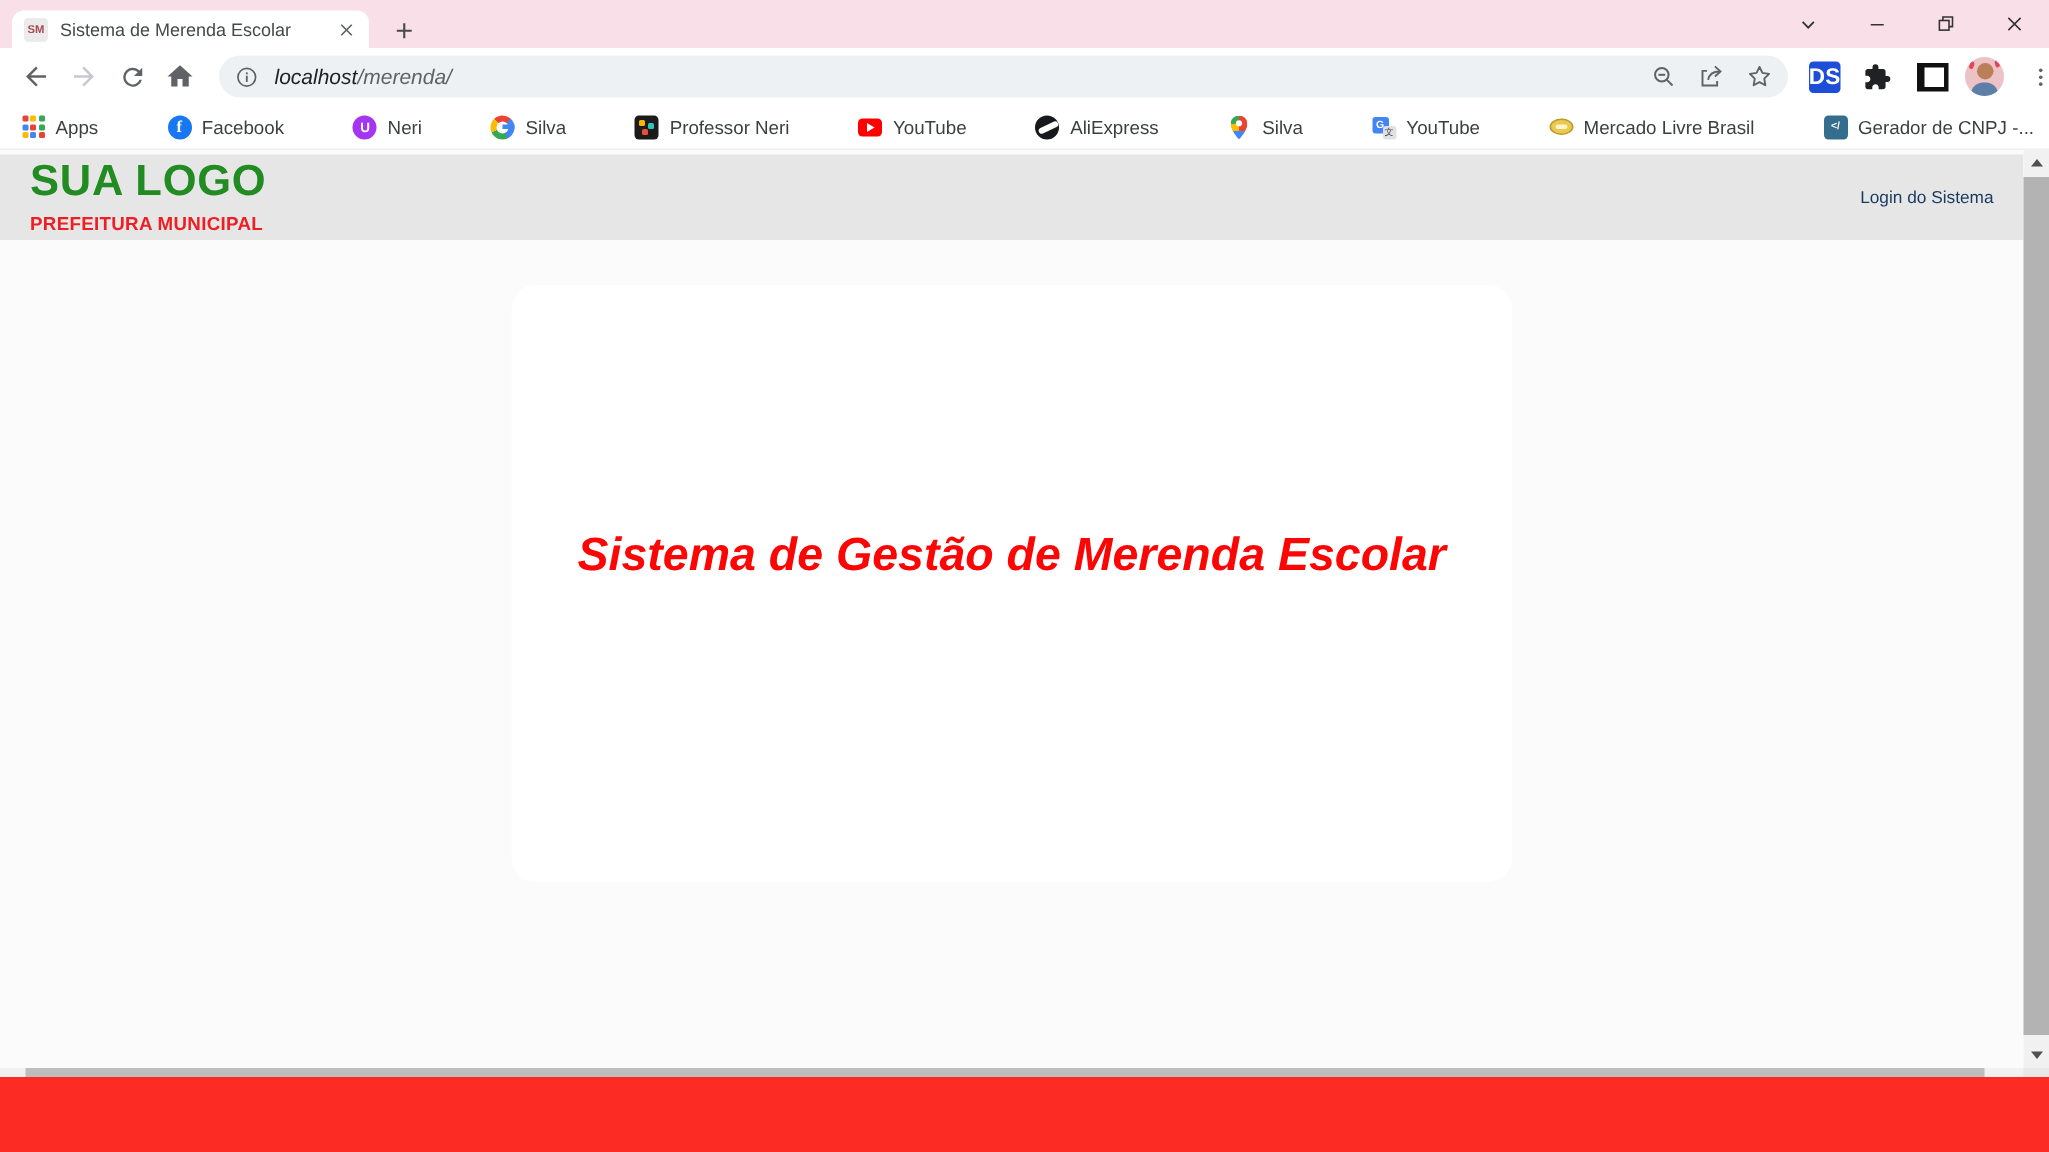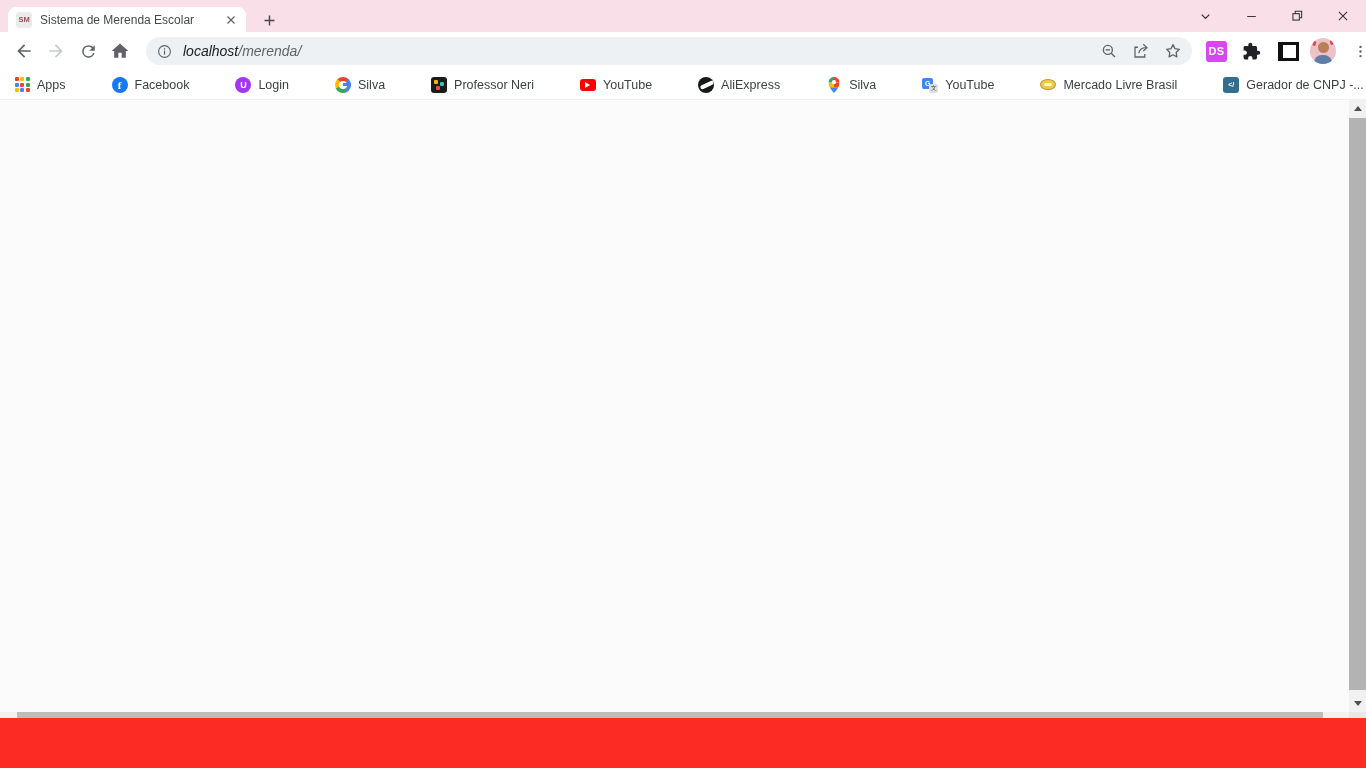--- a/index.html
+++ b/index.html
@@ -22,21 +22,21 @@
   
   .toolbar{position:absolute;top:32px;left:0;width:1366px;height:38px;background:#fff;display:flex;align-items:center;}
   .navbtn{width:32px;height:32px;display:flex;align-items:center;justify-content:center;flex:0 0 auto;}
   .navbtn:first-child{margin-left:8px;}
   .addr{height:28px;background:#eef1f3;border-radius:14px;flex:0 0 auto;width:1046px;margin-left:10px;
         display:flex;align-items:center;padding:0 10px;box-sizing:border-box;font-style:italic;}
   .addr-text{font-size:14px;margin-left:10px;flex:1 1 auto;white-space:nowrap;overflow:hidden;}
   .url-host{color:#202124;}
   .url-path{color:#5f6368;}
   .addr-ic{margin-left:14px;display:flex;align-items:center;flex:0 0 auto;}
-  .ext-badge{width:21px;height:21px;background:#d946ef;border-radius:3px;color:#fff;font-size:11px;
+  .ext-badge{width:21px;height:21px;background:#1d4ed8;border-radius:3px;color:#fff;font-size:15px;
         font-weight:bold;display:flex;align-items:center;justify-content:center;letter-spacing:.3px;margin-left:14px;flex:0 0 auto;}
   .tool-ic{margin-left:11px;display:flex;align-items:center;justify-content:center;width:26px;flex:0 0 auto;}
   .bw-square{width:13px;height:13px;border:3px solid #111;border-left-width:5px;background:#fff;box-sizing:content-box;}
   .avatar{width:26px;height:26px;border-radius:50%;background:#edc2c6;position:relative;overflow:hidden;flex:0 0 auto;margin-left:9px;}
   .avatar .head{position:absolute;left:7.5px;top:4px;width:11px;height:11px;border-radius:50%;background:#b97f58;}
   .avatar .body{position:absolute;left:4px;bottom:-2px;width:18px;height:11px;border-radius:8px 8px 0 0;background:#5b7fa6;}
   .avatar .m1,.avatar .m2{position:absolute;width:3px;height:5px;border-radius:2px;background:#e0475a;}
   .avatar .m1{left:3px;top:3px;transform:rotate(20deg);}
   .avatar .m2{right:3px;top:2px;transform:rotate(-15deg);}
 
@@ -245,21 +245,21 @@
     <div class="bm">
       <span class="bm-ic">
           <span class="circ fb">f</span>
         </span>
       <span class="bm-label">Facebook</span>
     </div>
     <div class="bm">
       <span class="bm-ic">
           <span class="circ ud">U</span>
         </span>
-      <span class="bm-label">Login</span>
+      <span class="bm-label">Neri</span>
     </div>
     <div class="bm">
       <span class="bm-ic">
           <span class="g-icon">
             <i></i>
             <b></b>
           </span>
         </span>
       <span class="bm-label">Silva</span>
     </div>
@@ -346,21 +346,29 @@
     <div class="bm-sep"></div>
     <div class="bm" style="margin-right:4px;">
       <span class="bm-ic">
           <span class="folder"></span>
         </span>
 
     </div>
   </div>
 
   <div class="viewport">
-
+    <div class="page-header">
+      <div class="logo-text">SUA LOGO</div>
+      <div class="logo-sub">PREFEITURA MUNICIPAL</div>
+      <div class="login-link">Login do Sistema</div>
+    </div>
+
+    <div class="card">
+      <div class="main-title">Sistema de Gestão de Merenda Escolar</div>
+    </div>
 
   </div>
 
   <div class="vscroll">
     <div class="vs-up">
         <span class="tri-up"></span>
       </div>
     <div class="vs-thumb"></div>
     <div class="vs-down">
         <span class="tri-down"></span>

